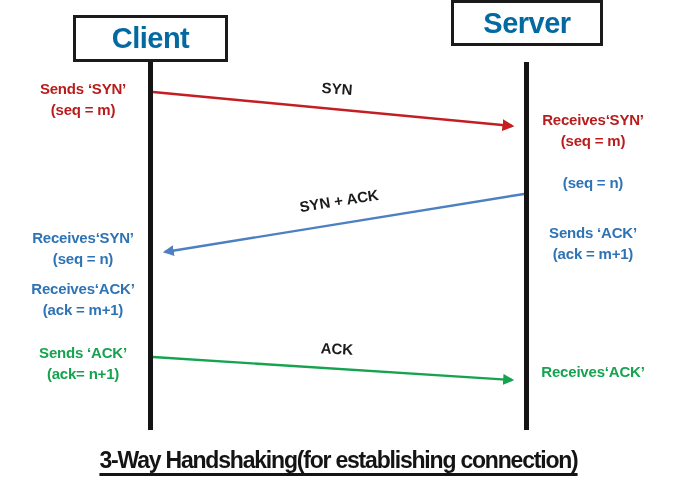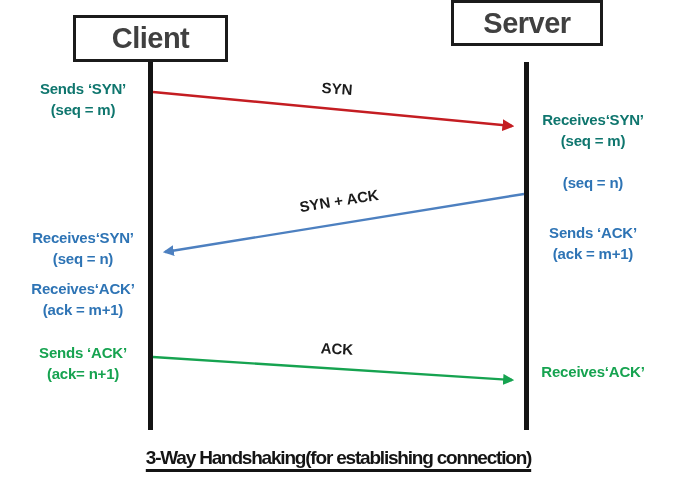--- a/index.html
+++ b/index.html
@@ -3,21 +3,21 @@
 <meta charset="utf-8">
 <style>
   html,body{margin:0;padding:0;background:#ffffff;}
   .stage{
     position:relative;width:677px;height:493px;background:#ffffff;overflow:hidden;
     font-family:"Liberation Sans",sans-serif;
   }
   .actor-box{
     position:absolute;border:3px solid #1b1b1b;background:#ffffff;
     display:flex;align-items:center;justify-content:center;
-    font-weight:bold;font-size:29px;color:#404040;letter-spacing:-0.5px;
+    font-weight:bold;font-size:29px;color:#0369a1;letter-spacing:-0.5px;
     box-sizing:border-box;
   }
   .actor-box.client{left:73px;top:15px;width:155px;height:47px;}
   .actor-box.server{left:451px;top:0;width:152px;height:46px;}
   .lifeline{position:absolute;width:5px;background:#141414;top:62px;height:368px;}
   .lifeline.client-line{left:148px;}
   .lifeline.server-line{left:524px;}
   svg.arrows{position:absolute;left:0;top:0;width:677px;height:493px;}
   .msg-label{
     position:absolute;text-align:center;font-weight:bold;color:#1b1b1b;
@@ -25,34 +25,34 @@
   }
   .msg-label.syn{left:306px;top:80px;width:62px;transform:rotate(4.5deg);}
   .msg-label.synack{left:293px;top:192px;width:92px;transform:rotate(-9deg);}
   .msg-label.ack{left:306px;top:340px;width:62px;transform:rotate(3deg);}
   .note{
     position:absolute;text-align:center;font-weight:bold;font-size:15px;
     line-height:21px;letter-spacing:-0.2px;
   }
   .note.left{left:8px;width:150px;}
   .note.right{left:513px;width:160px;}
-  .note.red{color:#0f766e;}
+  .note.red{color:#b91c1c;}
   .note.blue{color:#2e74b5;}
   .note.green{color:#16a350;}
   .n-c-red{top:78px;}
   .n-c-blue1{top:227px;}
   .n-c-blue2{top:278px;}
   .n-c-green{top:342px;}
   .n-s-red{top:109px;}
   .n-s-blue1{top:172px;}
   .n-s-blue2{top:222px;}
   .n-s-green{top:361px;}
   .diagram-title{
     position:absolute;left:0;top:447px;width:677px;text-align:center;
-    font-weight:bold;font-size:19px;color:#141414;letter-spacing:-1.2px;
+    font-weight:bold;font-size:23px;color:#141414;letter-spacing:-1.2px;
     text-decoration:underline;text-decoration-thickness:3px;text-underline-offset:5px;
     white-space:nowrap;
   }
 </style>
 </head>
 <body>
 
 <div class="stage">
 
   <div class="actor-box client">

